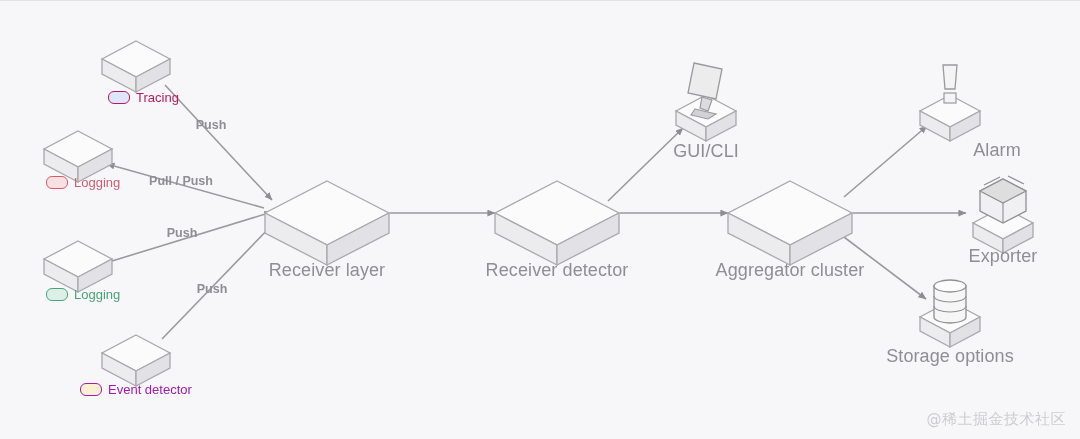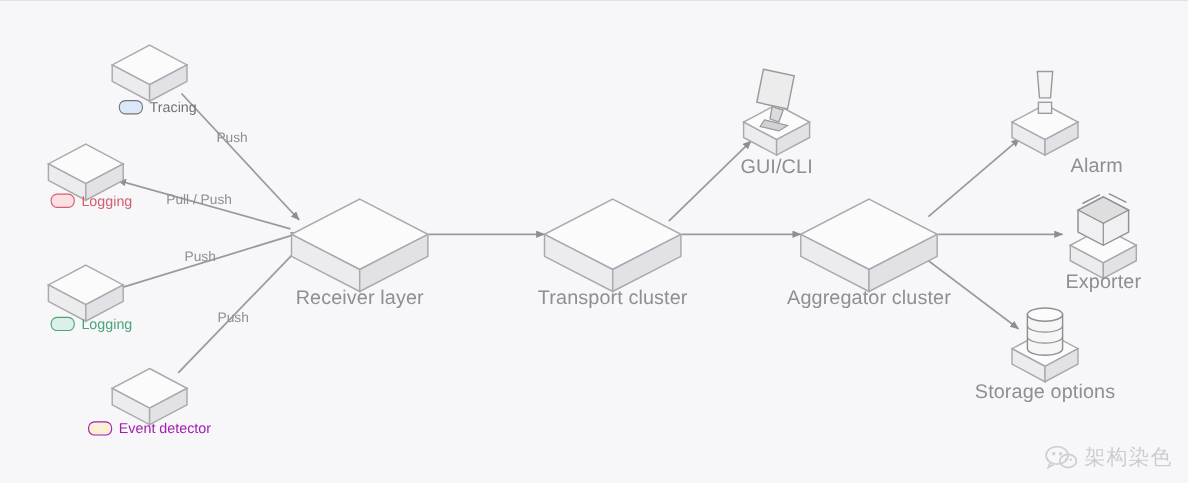--- a/index.html
+++ b/index.html
@@ -17,20 +17,21 @@
     font-size:18px;color:#8e8e93;
     white-space:nowrap;
     transform:translateX(-50%);
     letter-spacing:.1px;
   }
   .edge-label{
     position:absolute;
     font-size:12.5px;color:#8e8e93;
     white-space:nowrap;
     transform:translateX(-50%);
+    font-weight:bold;
   }
   .badge{
     position:absolute;display:flex;align-items:center;gap:6px;
     white-space:nowrap;font-size:13px;
   }
   .pill{
     width:20px;height:11px;border-radius:6px;
     border:1.4px solid currentColor;
     display:inline-block;flex:0 0 auto;
   }
@@ -146,55 +147,44 @@
     <g>
       <path d="M 934,285 L 934,316 A 16,6 0 0 0 966,316 L 966,285 Z" fill="#f6f6f7" stroke="#8f8f94" stroke-width="1.3"></path>
       <ellipse cx="950" cy="285" rx="16" ry="6" fill="#fbfbfc" stroke="#8f8f94" stroke-width="1.3"></ellipse>
       <path d="M 934,295 A 16,6 0 0 0 966,295" fill="none" stroke="#8f8f94" stroke-width="1.1"></path>
       <path d="M 934,305 A 16,6 0 0 0 966,305" fill="none" stroke="#8f8f94" stroke-width="1.1"></path>
     </g>
   </g>
 </svg>
 
 <div class="node-label" style="left:327px;top:259px;">Receiver layer</div>
-<div class="node-label" style="left:557px;top:259px;">Transport cluster</div>
+<div class="node-label" style="left:557px;top:259px;">Receiver detector</div>
 <div class="node-label" style="left:790px;top:259px;text-align:center;">Aggregator cluster</div>
 <div class="node-label" style="left:706px;top:140px;">GUI/CLI</div>
 <div class="node-label" style="left:950px;top:139px;margin-left:47px;">Alarm</div>
 <div class="node-label" style="left:1003px;top:245px;">Exporter</div>
 <div class="node-label" style="left:950px;top:345px;">Storage options</div>
 
 <div class="edge-label" style="left:211px;top:117px;">Push</div>
 <div class="edge-label" style="left:181px;top:173px;">Pull / Push</div>
 <div class="edge-label" style="left:182px;top:225px;">Push</div>
 <div class="edge-label" style="left:212px;top:281px;">Push</div>
 
-<div class="badge" style="left:108px;top:89px;color:#737373;">
+<div class="badge" style="left:108px;top:89px;color:#be185d;">
   <span class="pill" style="background:#dce8fa;"></span>
   <span class="badge-text">Tracing</span>
 </div>
 <div class="badge" style="left:46px;top:174px;color:#d35d6e;">
   <span class="pill" style="background:#fbe0e3;"></span>
   <span class="badge-text">Logging</span>
 </div>
 <div class="badge" style="left:46px;top:286px;color:#4aa37a;align-items:center;">
   <span class="pill" style="background:#ddf0e7;"></span>
   <span class="badge-text">Logging</span>
 </div>
 <div class="badge" style="left:80px;top:381px;color:#a21caf;">
   <span class="pill" style="background:#fbf0d4;"></span>
   <span class="badge-text">Event detector</span>
 </div>
 
 <div id="watermark">
-  <div class="wm-row">
-    <svg width="30" height="24" viewBox="0 0 30 24">
-      <ellipse cx="11" cy="10" rx="10" ry="8" fill="none" stroke="#a0a0a6" stroke-width="1.6"></ellipse>
-      <path d="M5,16 L3,21 L8,18" fill="none" stroke="#a0a0a6" stroke-width="1.6"></path>
-      <circle cx="8" cy="8.5" r="1.5" fill="#a0a0a6"></circle>
-      <circle cx="14" cy="8.5" r="1.5" fill="#a0a0a6"></circle>
-      <ellipse cx="21" cy="15" rx="7.5" ry="6" fill="none" stroke="#a0a0a6" stroke-width="1.6"></ellipse>
-      <circle cx="19" cy="14" r="1.1" fill="#a0a0a6"></circle>
-      <circle cx="23.5" cy="14" r="1.1" fill="#a0a0a6"></circle>
-    </svg>
-    <span class="wm-main">架构染色</span>
-  </div>
+  <div class="wm-sub">@稀土掘金技术社区</div>
 </div>
 
 </body></html>

